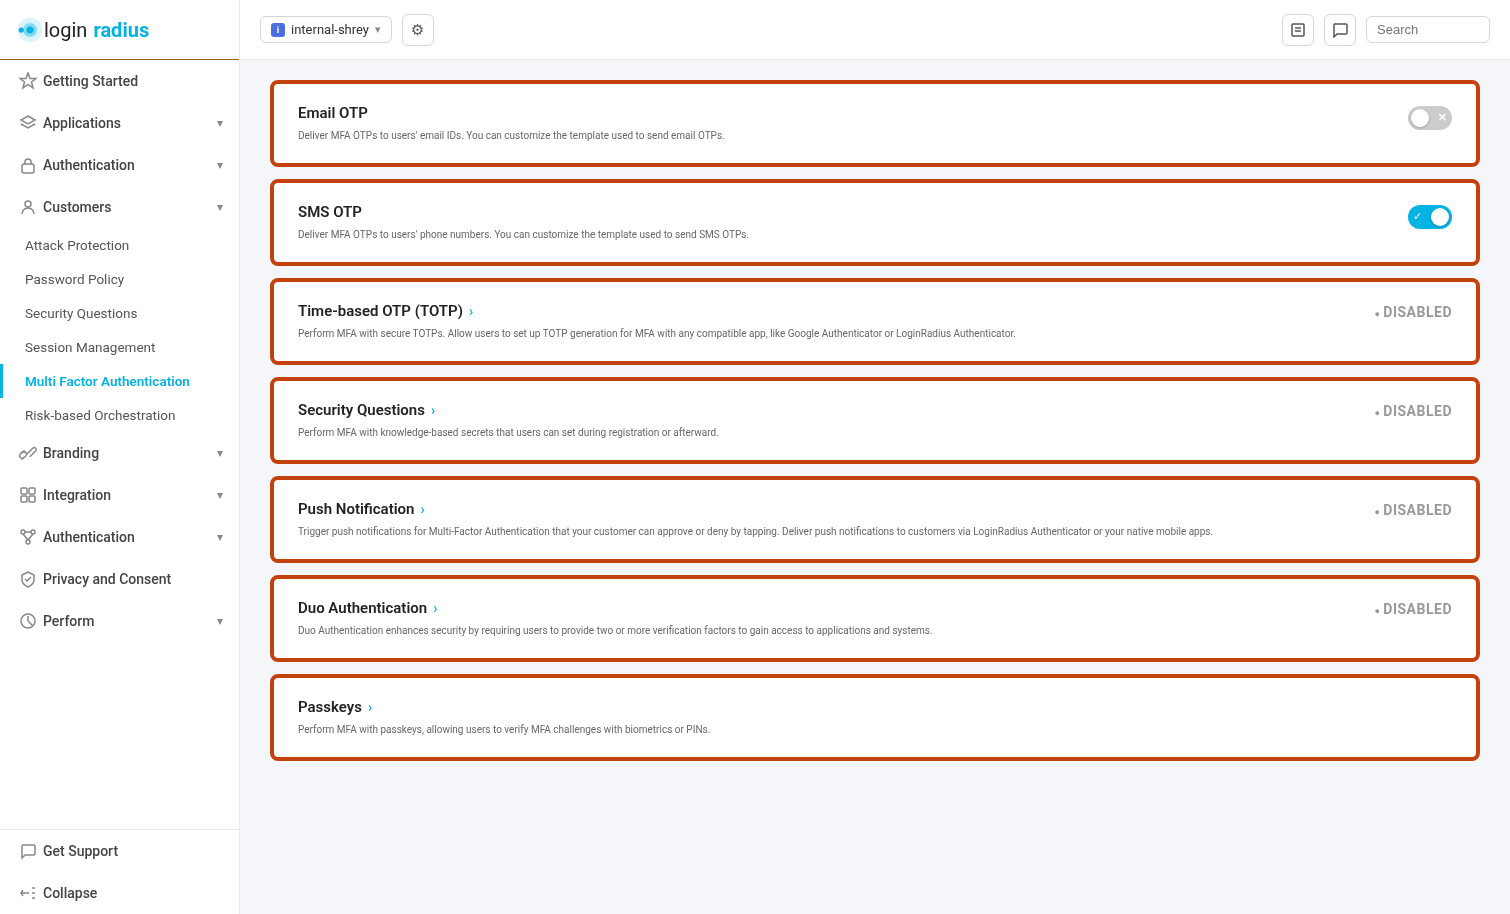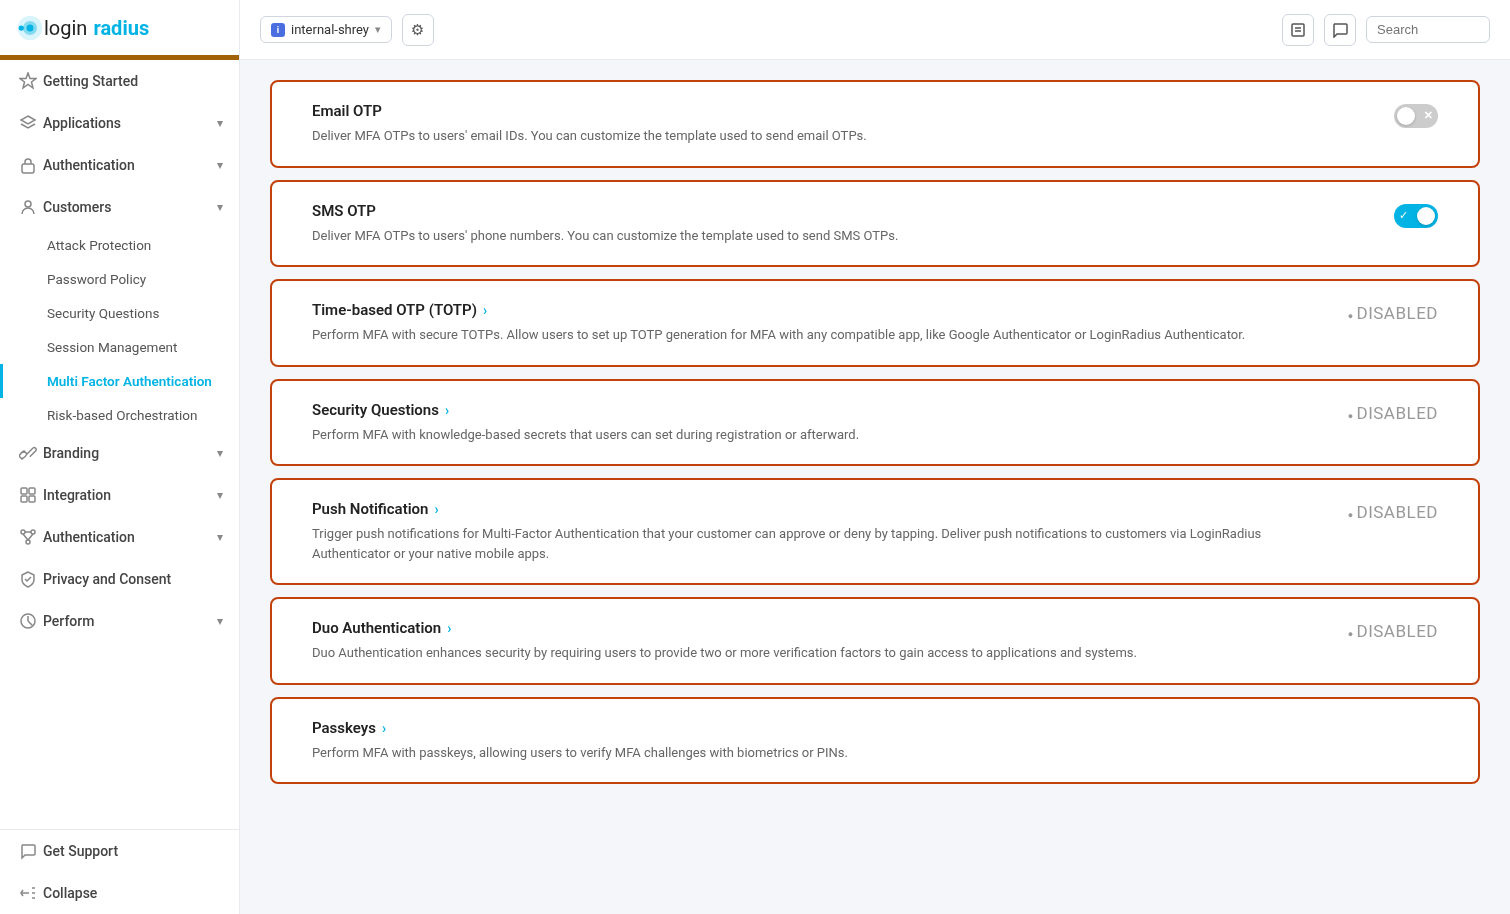--- a/index.html
+++ b/index.html
@@ -13,21 +13,21 @@
       border-right: 1px solid #e8eaf0;
       display: flex;
       flex-direction: column;
       height: 914px;
       overflow-y: auto;
     }
     .logo-area {
       padding: 12px 16px;
       display: flex;
       align-items: center;
-      border-bottom: 5px solid #a16207;
+      border-bottom: 1px solid #a16207;
       height: 60px;
     }
     .logo-text {
       font-size: 20px;
       font-weight: 700;
       color: #02b3e4;
       display: flex;
       align-items: center;
       gap: 6px;
     }
@@ -59,21 +59,21 @@
     }
     .nav-icon {
       width: 18px;
       height: 18px;
       opacity: 0.7;
     }
     .nav-item.active .nav-icon { opacity: 1; }
     .chevron { font-size: 12px; color: #888; }
     .sub-nav { background: #fff; }
     .sub-nav-item {
-      padding: 9px 16px 9px 44px;
+      padding: 9px 16px 9px 22px;
       font-size: 13.5px;
       color: #555;
       cursor: pointer;
       border-left: 3px solid transparent;
     }
     .sub-nav-item.active {
       color: #02b3e4;
       font-weight: 600;
       border-left: 3px solid #02b3e4;
     }
@@ -169,60 +169,60 @@
     .content {
       flex: 1;
       overflow-y: auto;
       padding: 20px 30px;
       background: #f5f6fa;
     }
 
     
     .mfa-card {
       background: #fff;
-      border: 2px solid #c2410c;
+      border: 4px solid #c2410c;
       border-radius: 8px;
       margin-bottom: 12px;
-      padding: 20px 40px;
+      padding: 20px 24px;
       display: flex;
       align-items: flex-start;
       justify-content: space-between;
       gap: 20px;
     }
     .mfa-card-content { flex: 1; }
     .mfa-card-title {
       font-size: 15px;
       font-weight: 600;
       color: #222;
       display: flex;
       align-items: center;
       gap: 6px;
       margin-bottom: 6px;
     }
     .mfa-card-title .chevron-right {
       color: #02b3e4;
       font-size: 14px;
     }
     .mfa-card-desc {
-      font-size: 13px;
+      font-size: 10px;
       color: #666;
       line-height: 1.5;
     }
     .mfa-card-right {
       display: flex;
       align-items: center;
       gap: 8px;
       flex-shrink: 0;
       padding-top: 2px;
     }
     .disabled-badge {
-      font-size: 17px;
+      font-size: 14px;
       color: #999;
       letter-spacing: 0.5px;
-      font-weight: 400;
+      font-weight: 700;
     }
     .disabled-badge::before { content: '● '; font-size: 9px; }
 
     
     .toggle {
       position: relative;
       width: 44px;
       height: 24px;
       display: inline-block;
     }

